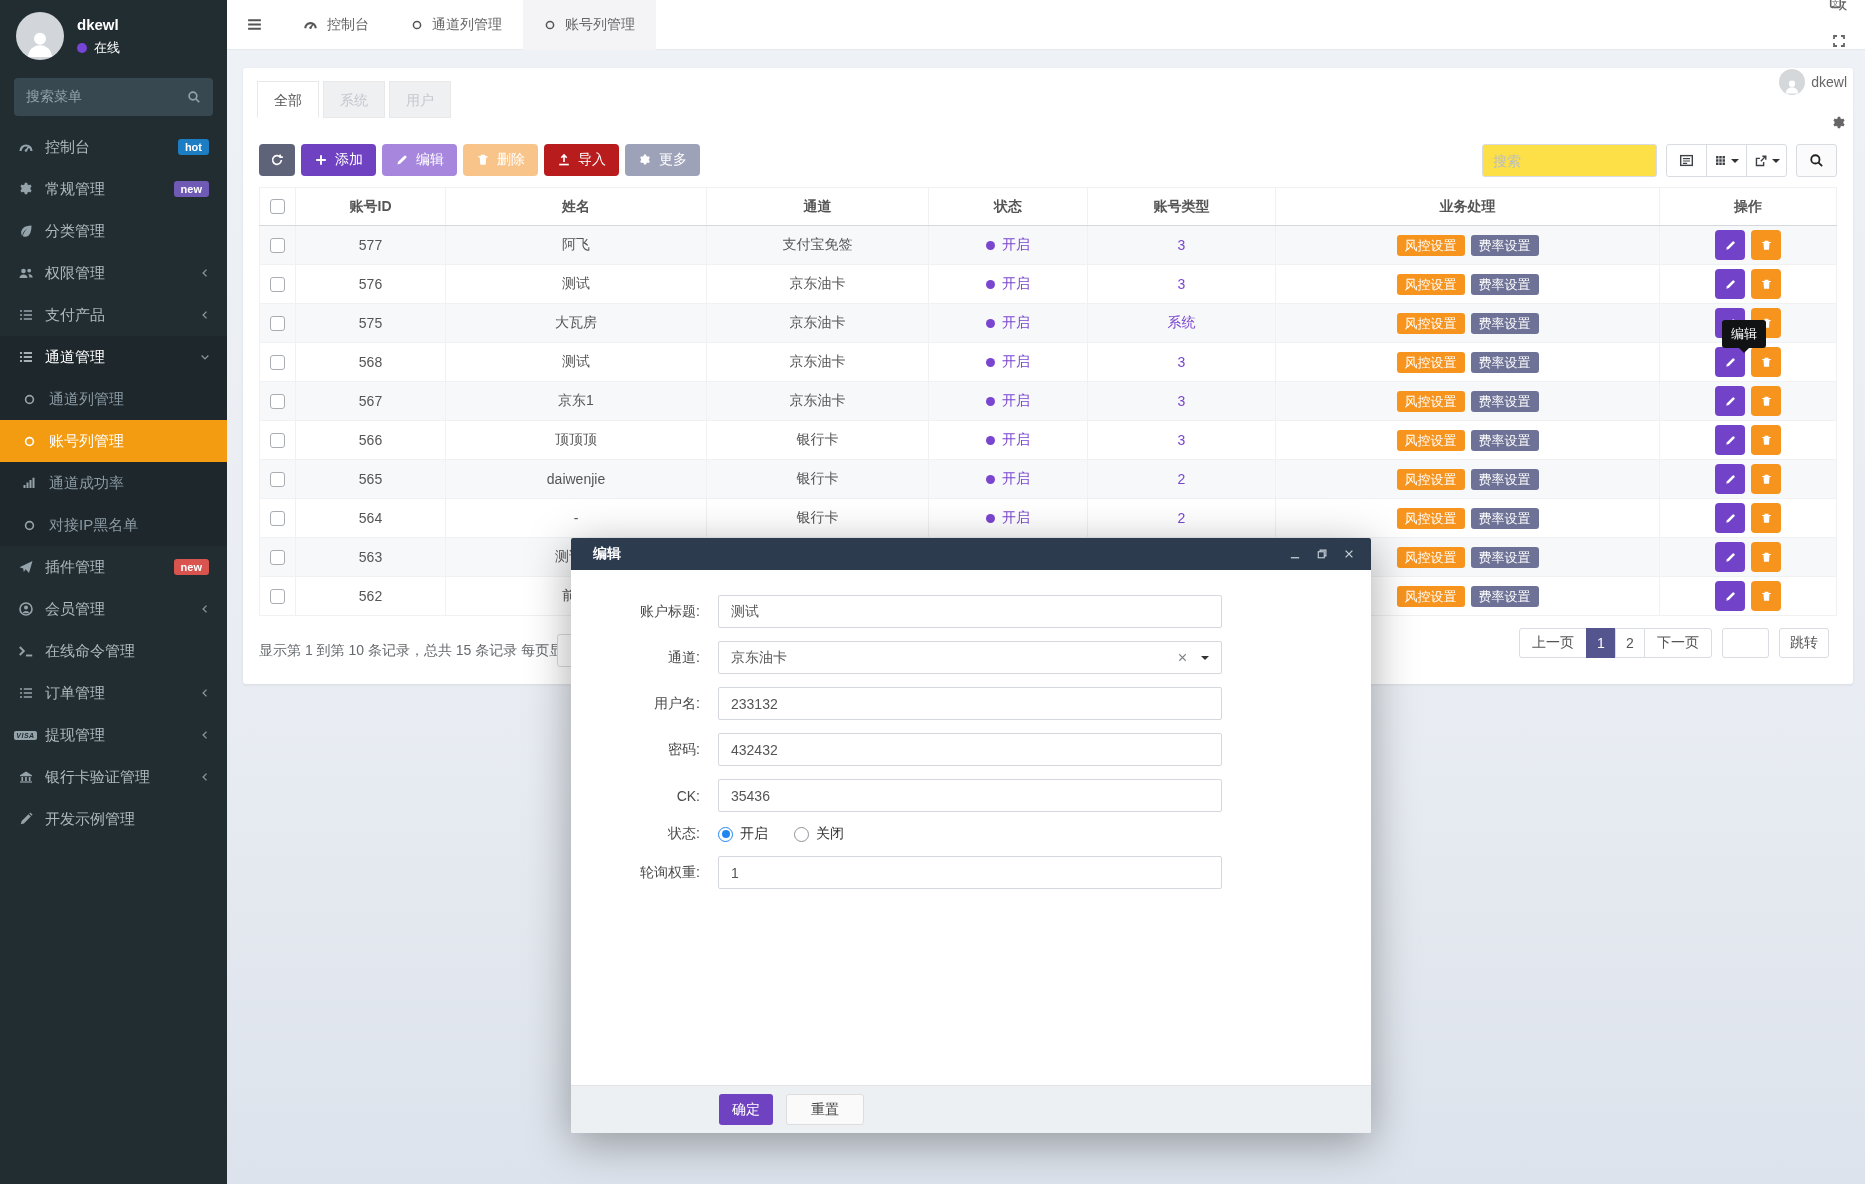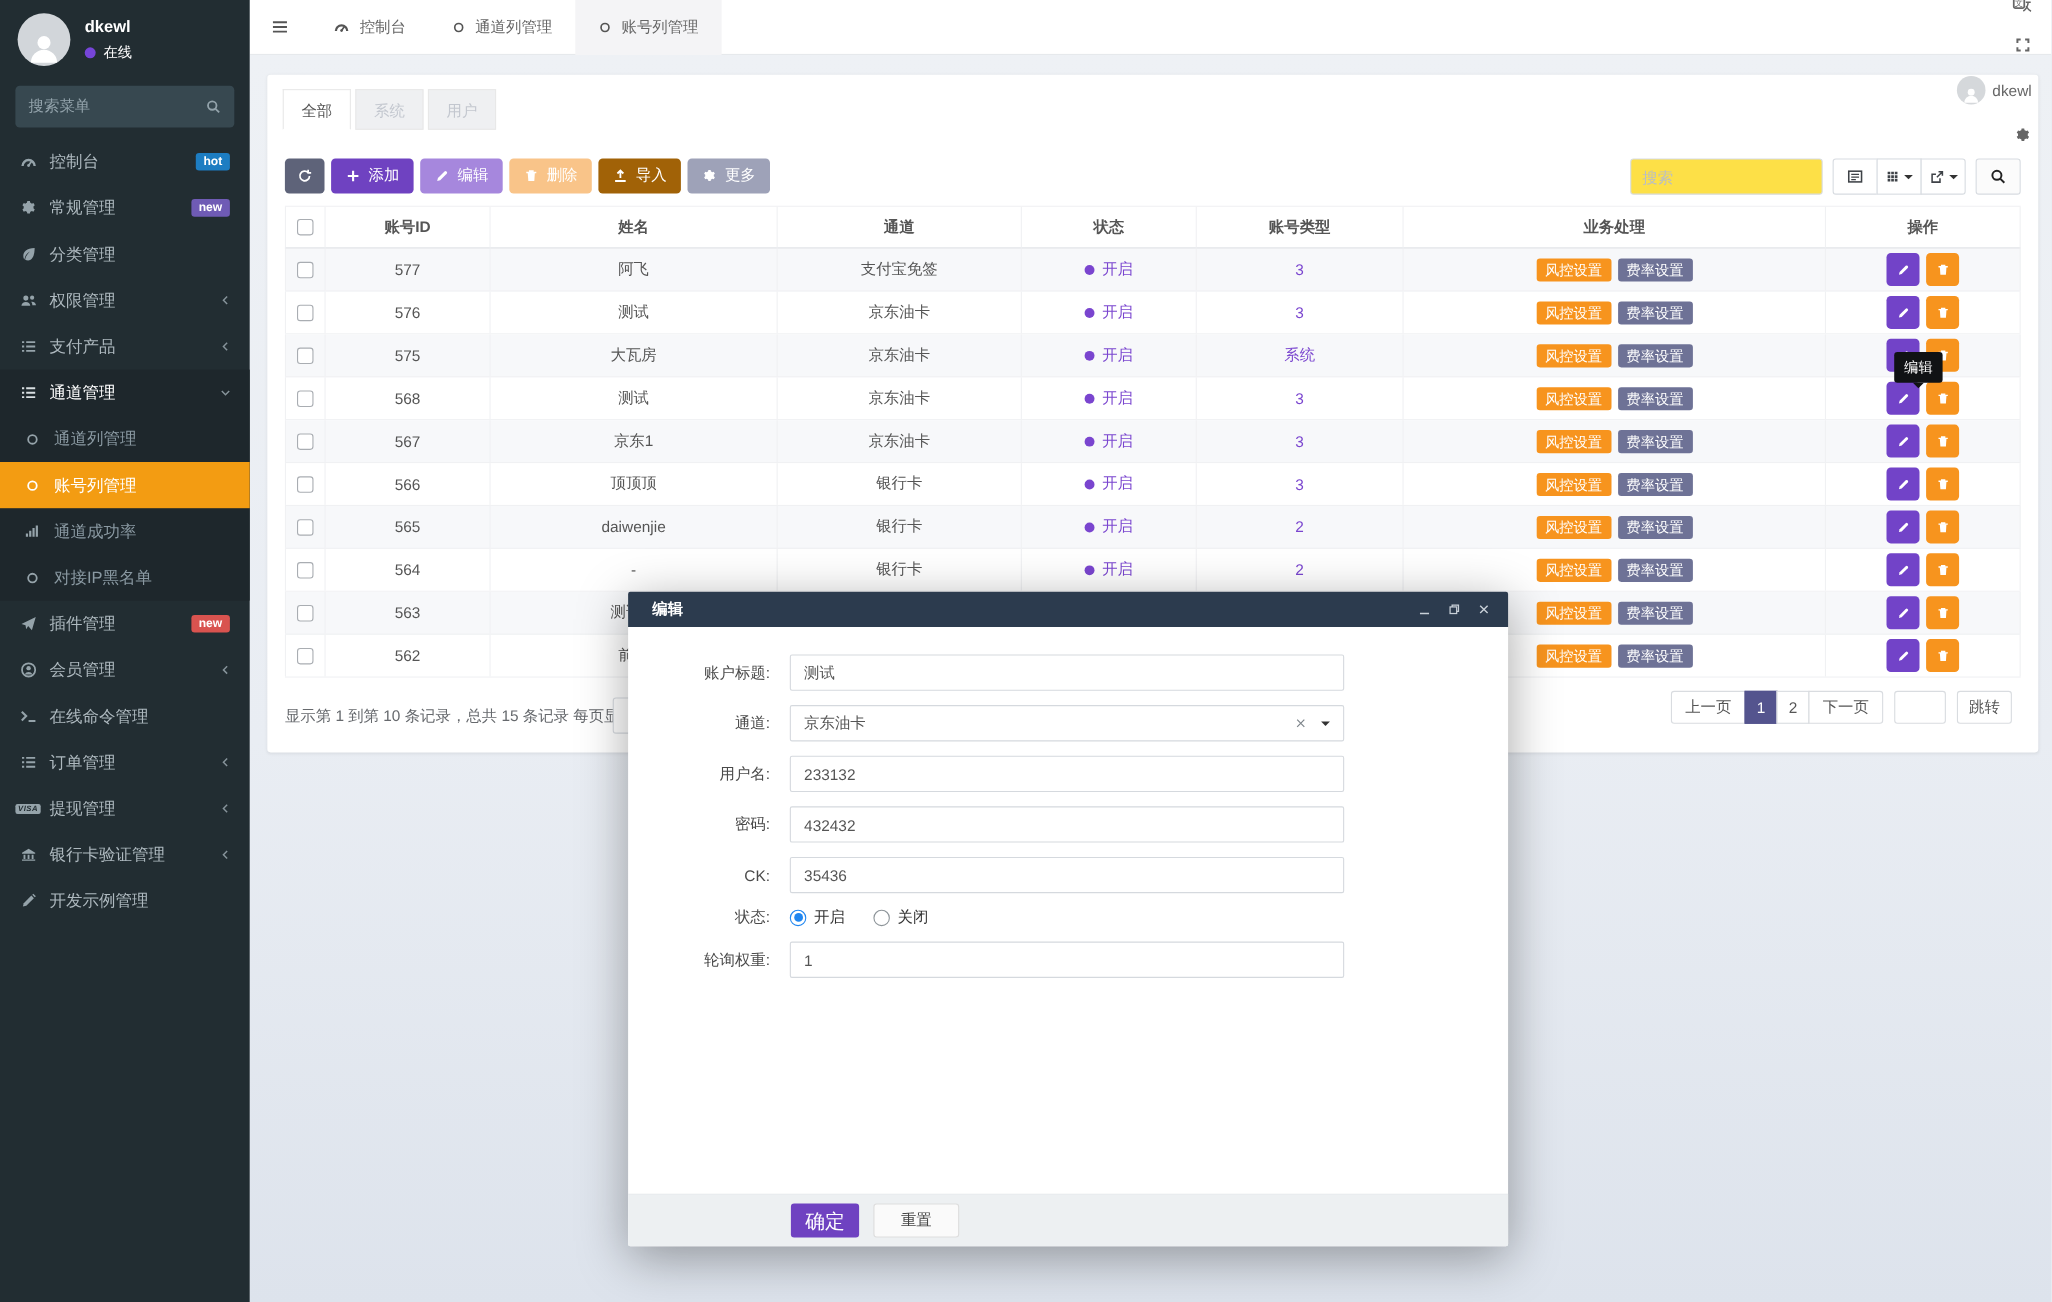--- a/index.html
+++ b/index.html
@@ -101,21 +101,21 @@
   .m-label { width:129px; margin-right:18px; text-align:right; color:#4a4a4a; font-size:14px;padding-left:44px; }
   .m-input { width:504px; height:33px; border:1px solid #d5d9de; border-radius:2px; padding:0 12px; font-size:14px; color:#555; background:#fff; font-family:inherit; }
   .m-select { width:504px; height:33px; border:1px solid #d5d9de; border-radius:2px; display:flex; align-items:center; padding:0 12px; color:#555; background:#fff; }
   .m-select .grow { flex:1; }
   .m-clear { color:#7f868c; display:flex; margin-right:12px; }
   .radio { width:15px; height:15px; border-radius:50%; border:1.5px solid #8d9499; background:#fff; position:relative; display:inline-block; }
   .radio.on { border-color:#2086f0; }
   .radio.on::after { content:""; position:absolute; left:2.5px; top:2.5px; right:2.5px; bottom:2.5px; background:#2086f0; border-radius:50%; }
   .r-opt { display:inline-flex; align-items:center; gap:7px; margin-right:26px; color:#333; }
   .m-footer { position:absolute; bottom:0; left:0; right:0; height:48px; background:#edf0f2; border-top:1px solid #e2e5e8; display:flex; align-items:center; padding-left:148px; gap:13px; border-radius:0 0 2px 2px; }
-  .m-ok { height:31px; padding:0 13px; background:#6f42c1; color:#fff; border:none; border-radius:3px; font-size:18px; font-family:inherit; }
+  .m-ok { height:31px; padding:0 13px; background:#6f42c1; color:#fff; border:none; border-radius:3px; font-size:14px; font-family:inherit; }
   .m-reset { height:31px; padding:0 24px; background:#fafafa; color:#444; border:1px solid #ddd; border-radius:3px; font-size:14px; font-family:inherit; }
 </style>
 </head>
 <body>
 
 <div class="sidebar">
   <div class="user-panel">
     <div class="avatar">
         <i data-icon="person-icon">
           <svg class="ic" width="34" height="34" viewBox="0 0 16 16">
@@ -521,21 +521,21 @@
           </button>
           <button class="tbtn" style="background: rgb(249, 196, 137);">
             <i data-icon="trash-icon">
               <svg class="ic" width="14" height="14" viewBox="0 0 16 16">
                 <path d="M2.8 4.3h10.4M6.3 4V2.8h3.4V4" fill="none" stroke="currentColor" stroke-width="1.5"></path>
                 <path d="M4.3 4.5l.6 8.8h6.2l.6-8.8z" fill="currentColor"></path>
               </svg>
             </i>
             <span>删除</span>
           </button>
-          <button class="tbtn" style="background: #a16207;">
+          <button class="tbtn" style="background: #b91c1c;">
             <i data-icon="upload-icon">
               <svg class="ic" width="14" height="14" viewBox="0 0 16 16">
                 <path d="M8 10.2V2.8M4.9 5.4 8 2.3l3.1 3.1" fill="none" stroke="currentColor" stroke-width="1.9"></path>
                 <path d="M2.5 13.2h11" stroke="currentColor" stroke-width="1.9"></path>
               </svg>
             </i>
             <span>导入</span>
           </button>
           <button class="tbtn" style="background: rgb(158, 162, 184);">
             <i data-icon="gear-icon">

